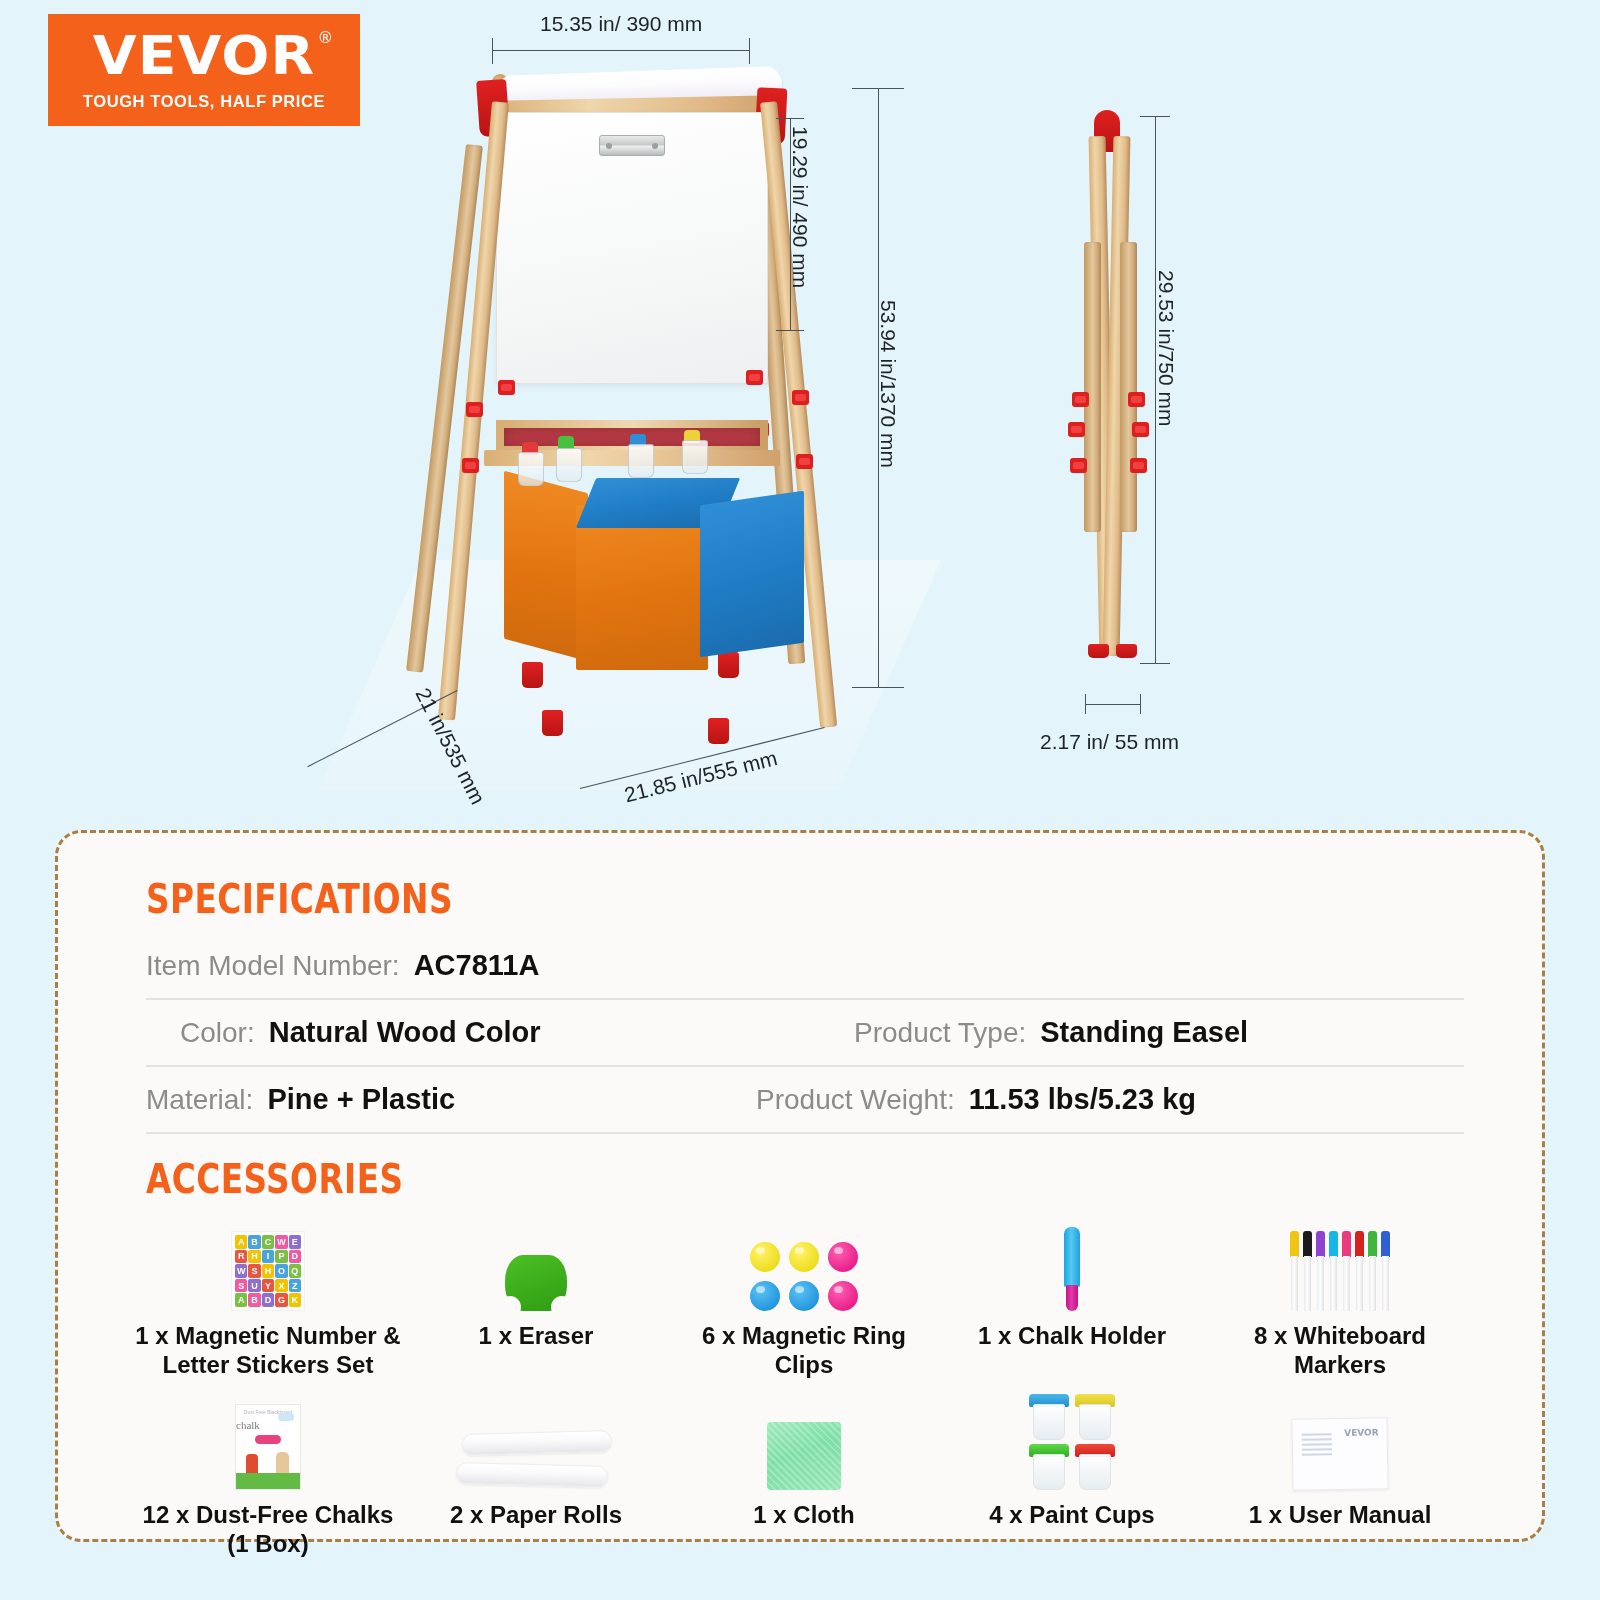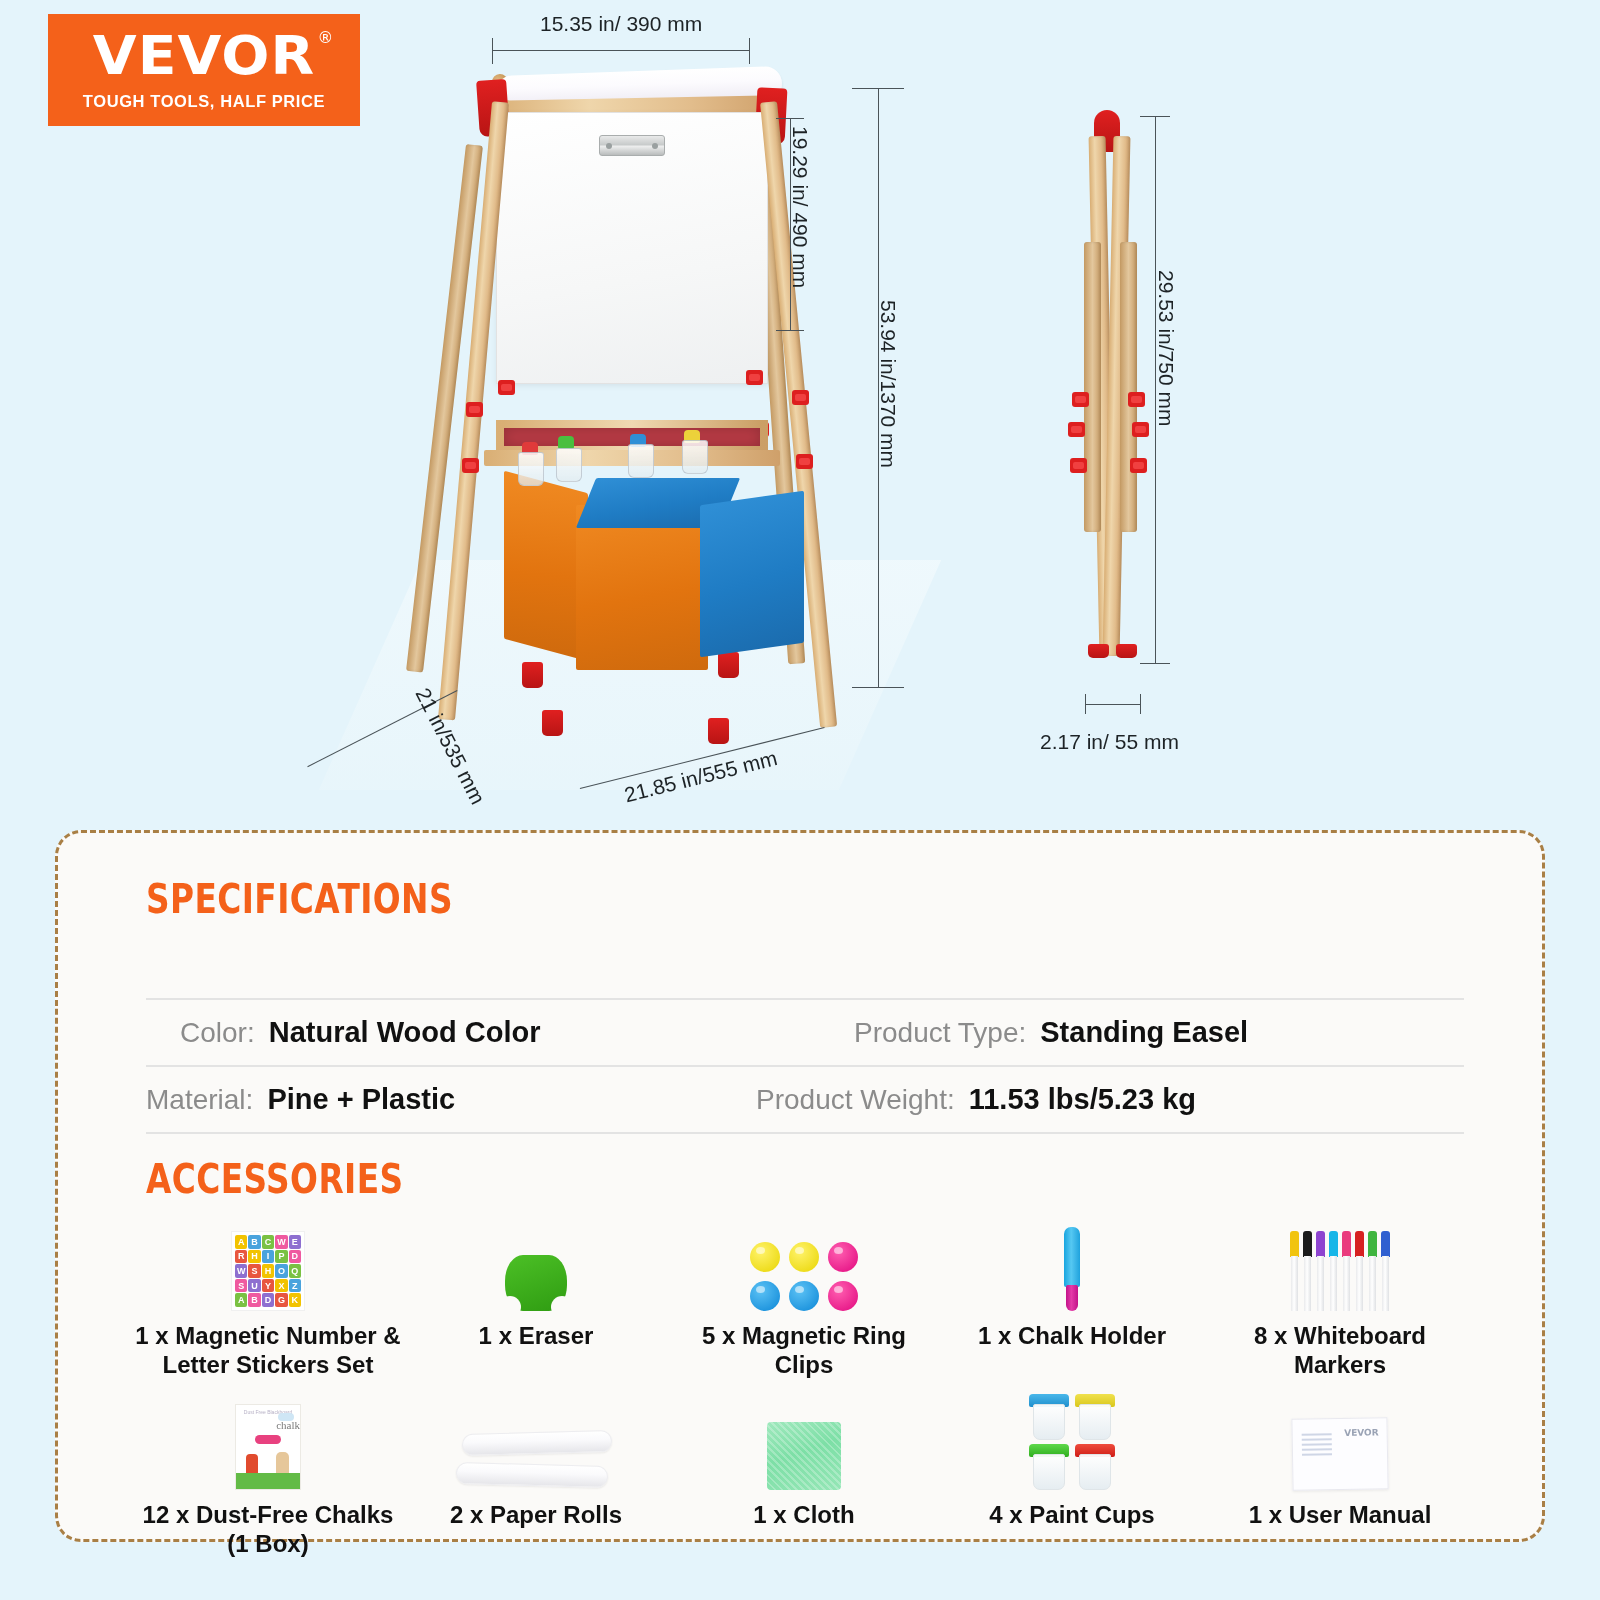--- a/index.html
+++ b/index.html
@@ -232,21 +232,21 @@
   .ch-top { position:absolute; top:0; left:0; width:16px; height:60px; border-radius:7px 7px 2px 2px; background: linear-gradient(90deg,#18a5e0,#56c8f2 45%,#1fa2dd); }
   .ch-bot { position:absolute; top:58px; left:2px; width:12px; height:26px; border-radius:2px 2px 6px 6px; background: linear-gradient(90deg,#c3128a,#e43aa8 45%,#c3128a); }
   .markers { display: flex; gap: 4px; align-items: flex-end; }
   .marker { width: 9px; height: 80px; position: relative; }
   .mk-cap { position:absolute; top:0; left:0; width:9px; height:26px; border-radius:3px 3px 0 0; }
   .mk-body { position:absolute; top:25px; left:1px; width:7px; height:55px; background: linear-gradient(90deg,#e9eaec,#ffffff 45%,#dfe1e4); }
   .chalkbox {
     width: 66px; height: 86px; background: #fff;
     border: 1px solid #eceae4; position: relative; overflow: hidden;
   }
-  .cb-title { position:absolute; top:14px; left:0; right:0; text-align:right; font-size:11px; color:#7a7a7a; font-family:"Liberation Serif", serif;}
+  .cb-title { position:absolute; top:14px; left:0; right:0; text-align:left; font-size:11px; color:#7a7a7a; font-family:"Liberation Serif", serif;}
   .cb-sub { position:absolute; top:4px; left:0; right:0; text-align:center; font-size:5px; color:#b7b1c6;}
   .cb-badge { position:absolute; top:30px; left:50%; transform:translateX(-50%); width:26px;height:9px;border-radius:5px;background:#e8417f;}
   .cb-green { position:absolute; bottom:0; left:0; right:0; height:16px; background:#63bb46; }
   .cb-fig1 { position:absolute; bottom:13px; left:10px; width:12px; height:22px; background:#e14b2e; border-radius:4px 4px 0 0;}
   .cb-fig2 { position:absolute; bottom:13px; right:11px; width:13px; height:24px; background:#e6c79a; border-radius:5px 5px 0 0;}
   .cb-cloud { position:absolute; top:8px; right:6px; width:16px;height:8px;background:#cfe6f5;border-radius:8px;}
   .rolls { position: relative; width: 160px; height: 76px; }
   .roll {
     position: absolute; height: 22px; border-radius: 11px;
     background: linear-gradient(180deg,#ffffff 0%,#fafafc 40%,#e6e6ea 100%);
@@ -397,20 +397,24 @@
     <div class="dimtext" style="left:1018px; top:730px;margin-left:22px;">2.17 in/ 55 mm</div>
   </div>
 
   <div class="panel">
 
     <div class="sec-title spec-head">SPECIFICATIONS</div>
 
     <div class="spec-table">
 
       <div class="spec-row">
+        <div class="spec-cell left">
+          <span class="spec-label">Item Model Number:</span>
+          <span class="spec-value">AC7811A</span>
+        </div>
       </div>
 
       <div class="spec-row">
         <div class="spec-cell right r-pad">
           <span class="spec-label">Color:</span>
           <span class="spec-value">Natural Wood Color</span>
         </div>
         <div class="spec-cell left">
           <span class="spec-label">Product Type:</span>
           <span class="spec-value">Standing Easel</span>
@@ -478,21 +482,21 @@
         <div class="acc-art">
           <div class="clips">
             <div class="clipdot" style="background:radial-gradient(circle at 36% 32%,#fff36b,#e8d400)"></div>
             <div class="clipdot" style="background:radial-gradient(circle at 36% 32%,#fff36b,#e8d400)"></div>
             <div class="clipdot" style="background:radial-gradient(circle at 36% 32%,#ff5fb0,#e1067e)"></div>
             <div class="clipdot" style="background:radial-gradient(circle at 36% 32%,#5cc2f5,#0b86d6)"></div>
             <div class="clipdot" style="background:radial-gradient(circle at 36% 32%,#5cc2f5,#0b86d6)"></div>
             <div class="clipdot" style="background:radial-gradient(circle at 36% 32%,#ff5fb0,#e1067e)"></div>
           </div>
         </div>
-        <div class="acc-label">5 x Magnetic Ring Clips</div>
+        <div class="acc-label">6 x Magnetic Ring Clips</div>
       </div>
 
       <div class="acc-cell">
         <div class="acc-art">
           <div class="chalkholder">
             <div class="ch-top"></div>
             <div class="ch-bot"></div>
           </div>
         </div>
         <div class="acc-label">1 x Chalk Holder</div>

